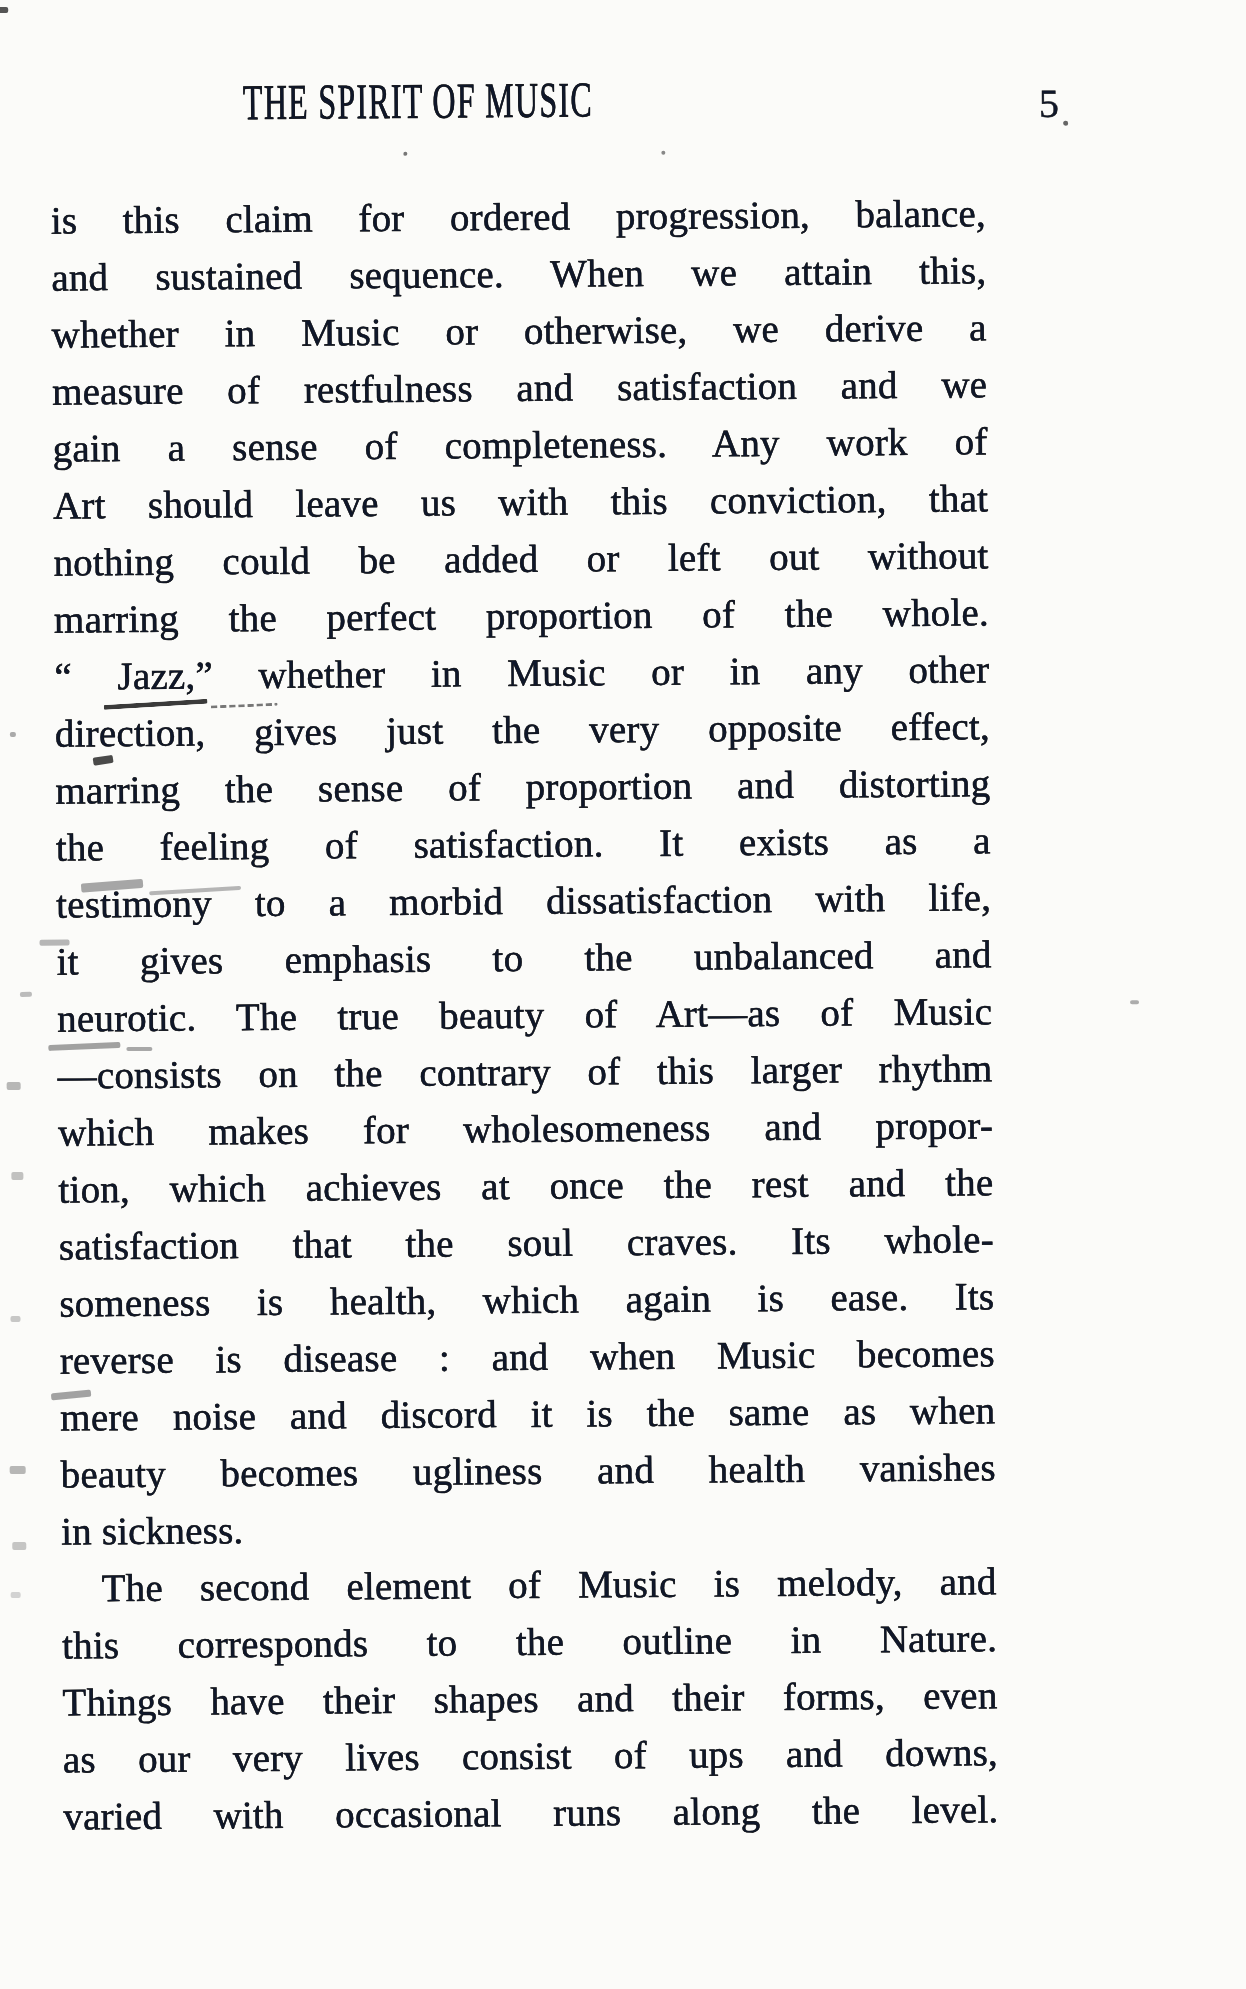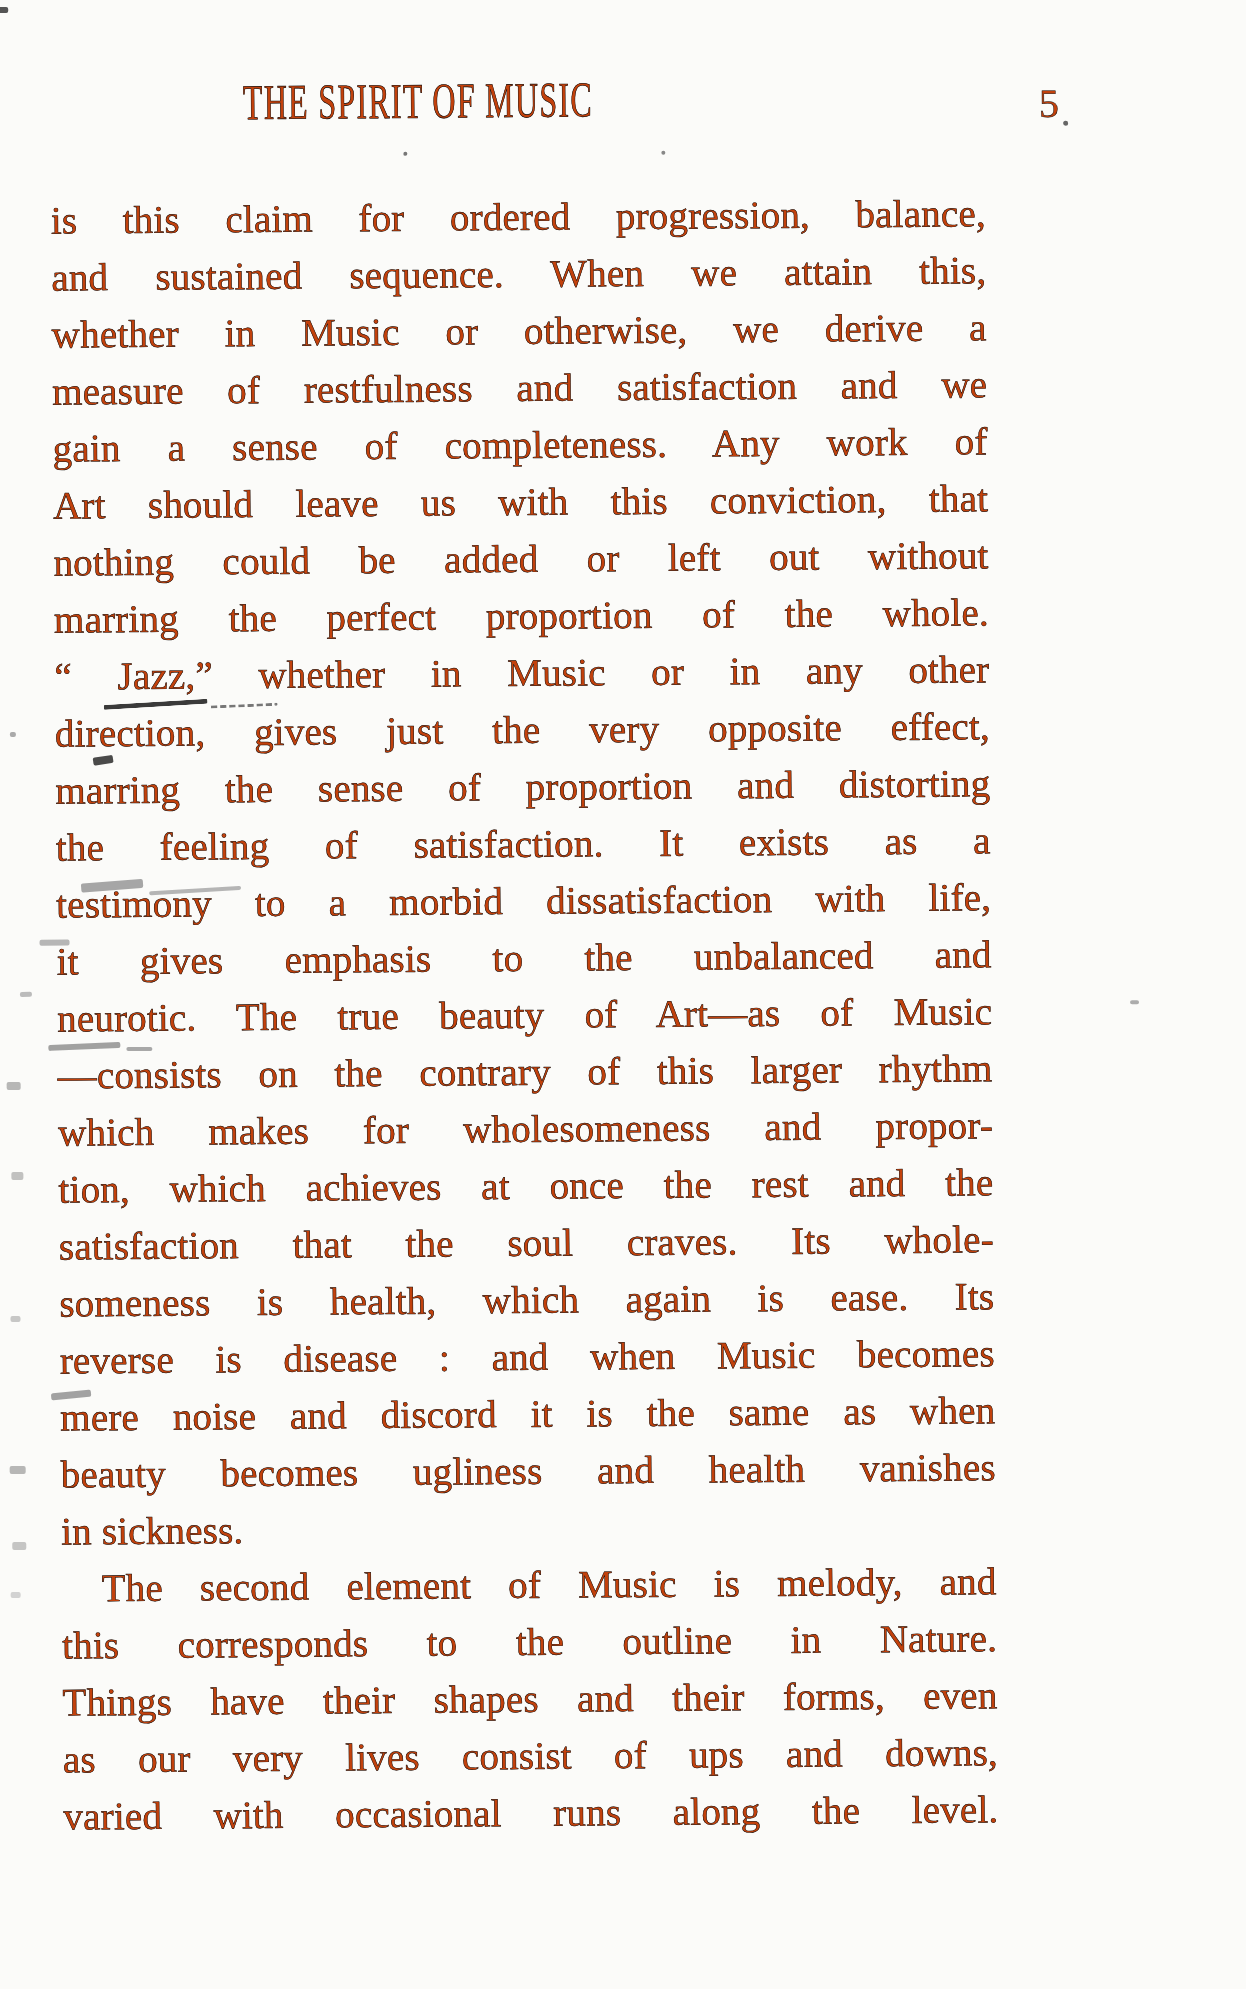--- a/index.html
+++ b/index.html
@@ -6,21 +6,21 @@
   body{
     width:1246px;height:1989px;
     background:#f4f4f2;
     font-family:"Liberation Serif", serif;
     overflow:hidden;
   }
   .page{
     position:relative;
     width:1246px;height:1989px;
     background:#fbfbf9;
-    color:#c2410c;
+    color:#0f172a;
     overflow:hidden;
     text-decoration:underline;
   }
   .scan-rotate{
     position:absolute;inset:0;
     transform:rotate(-0.45deg);
     transform-origin:520px 1000px;
   }
   
   .running-head{position:absolute;top:0;left:0;width:100%;height:150px;}

